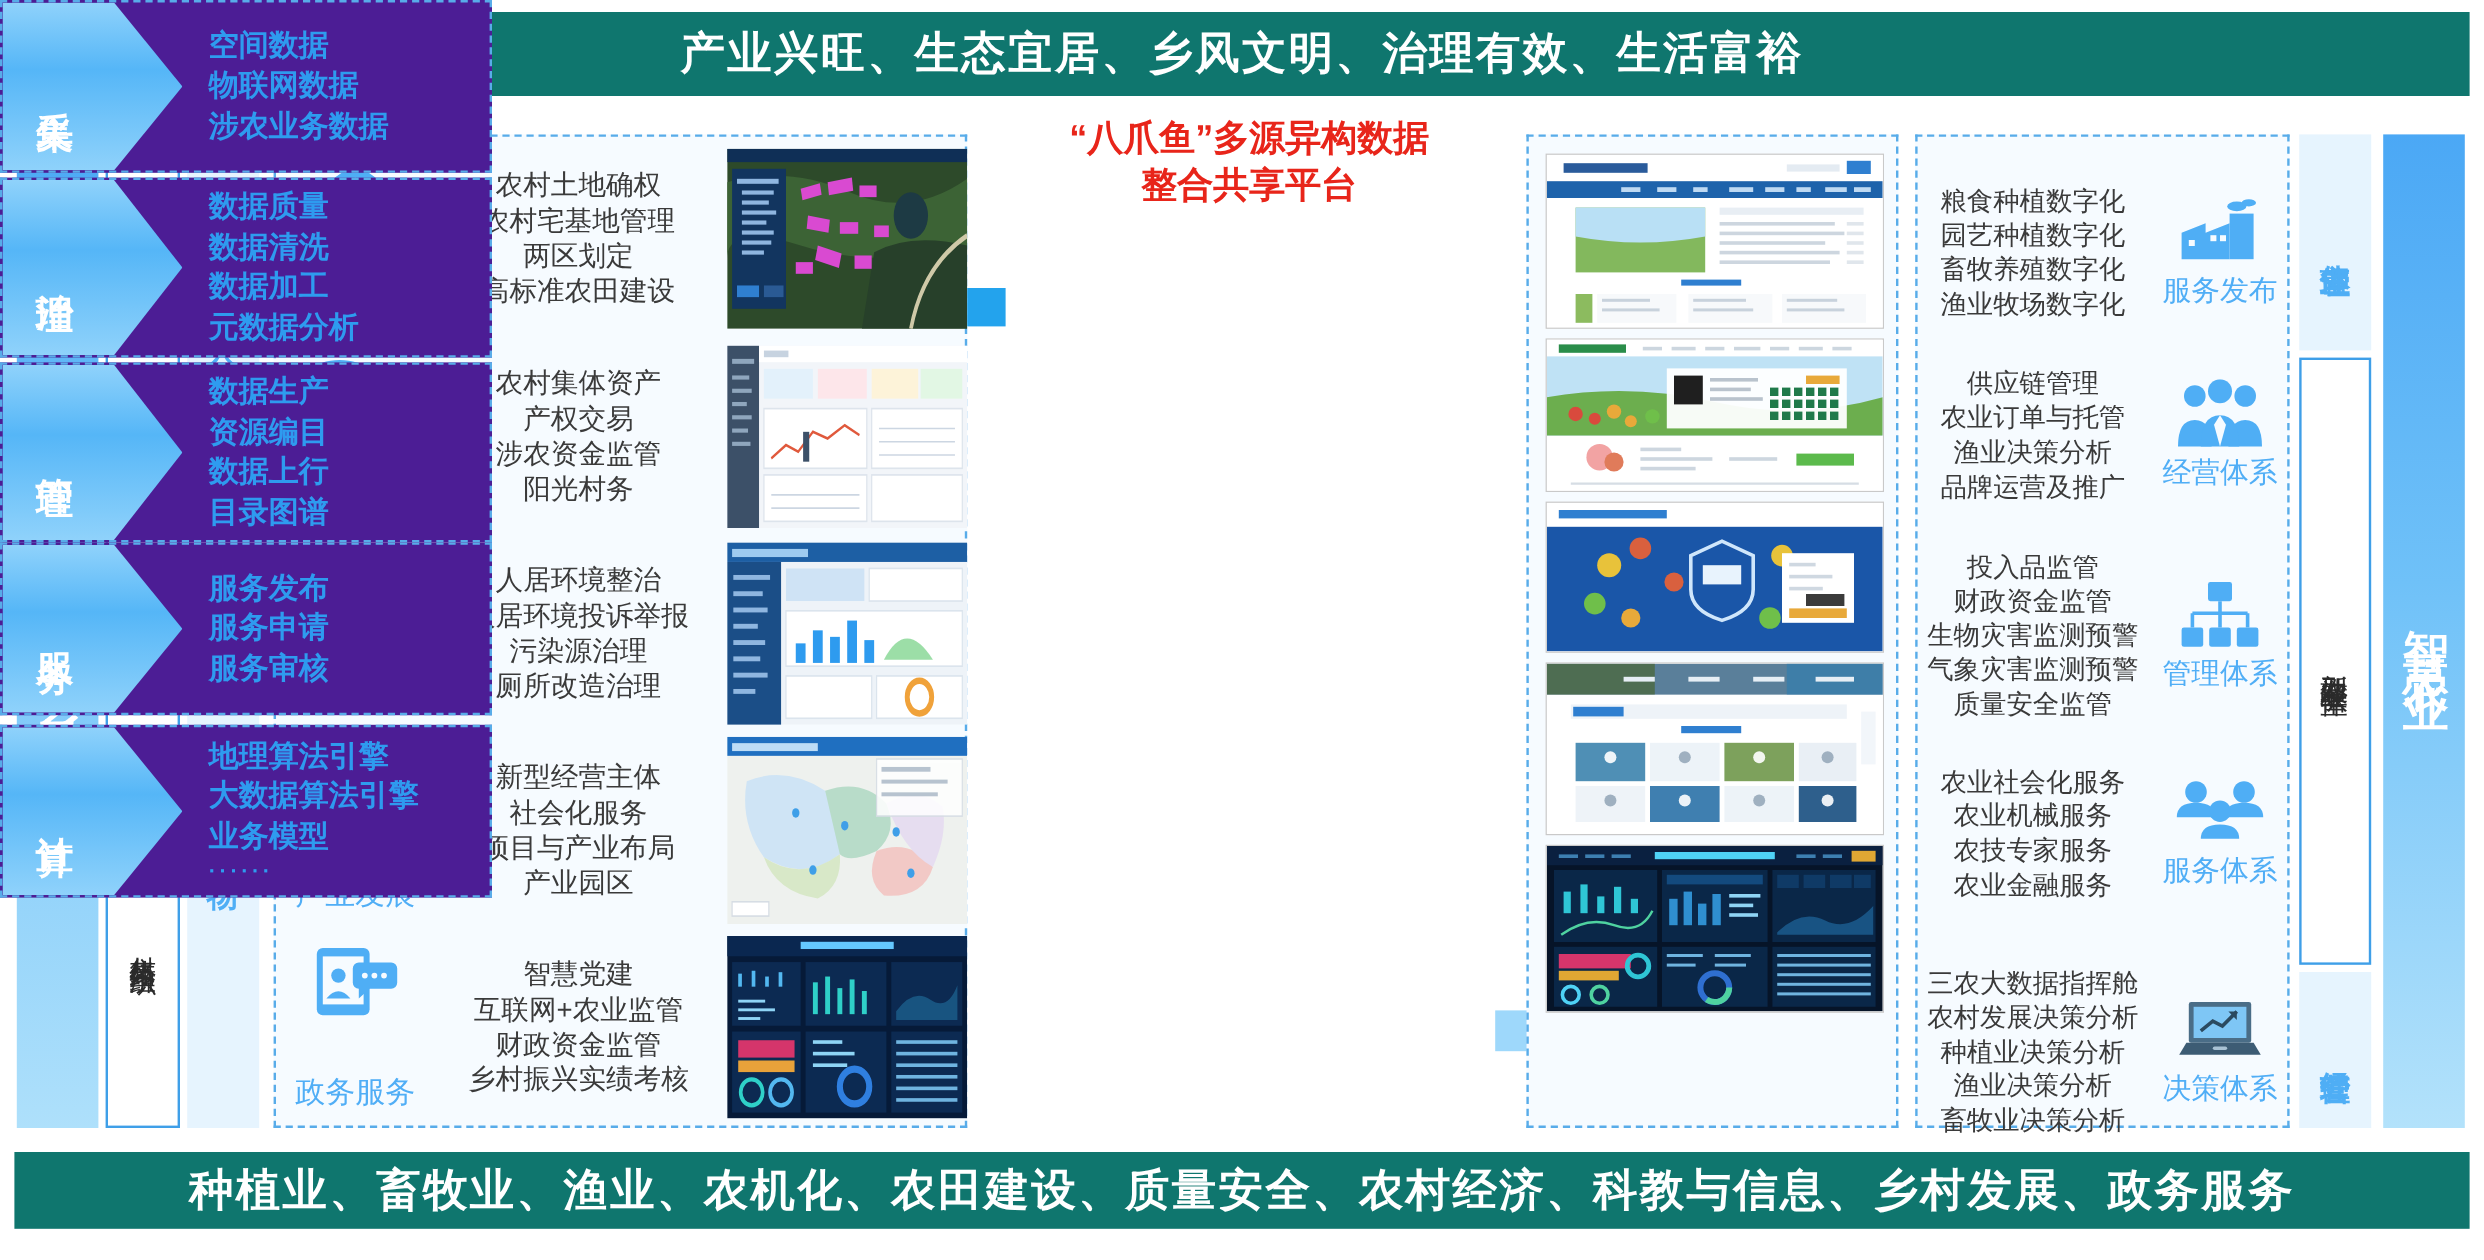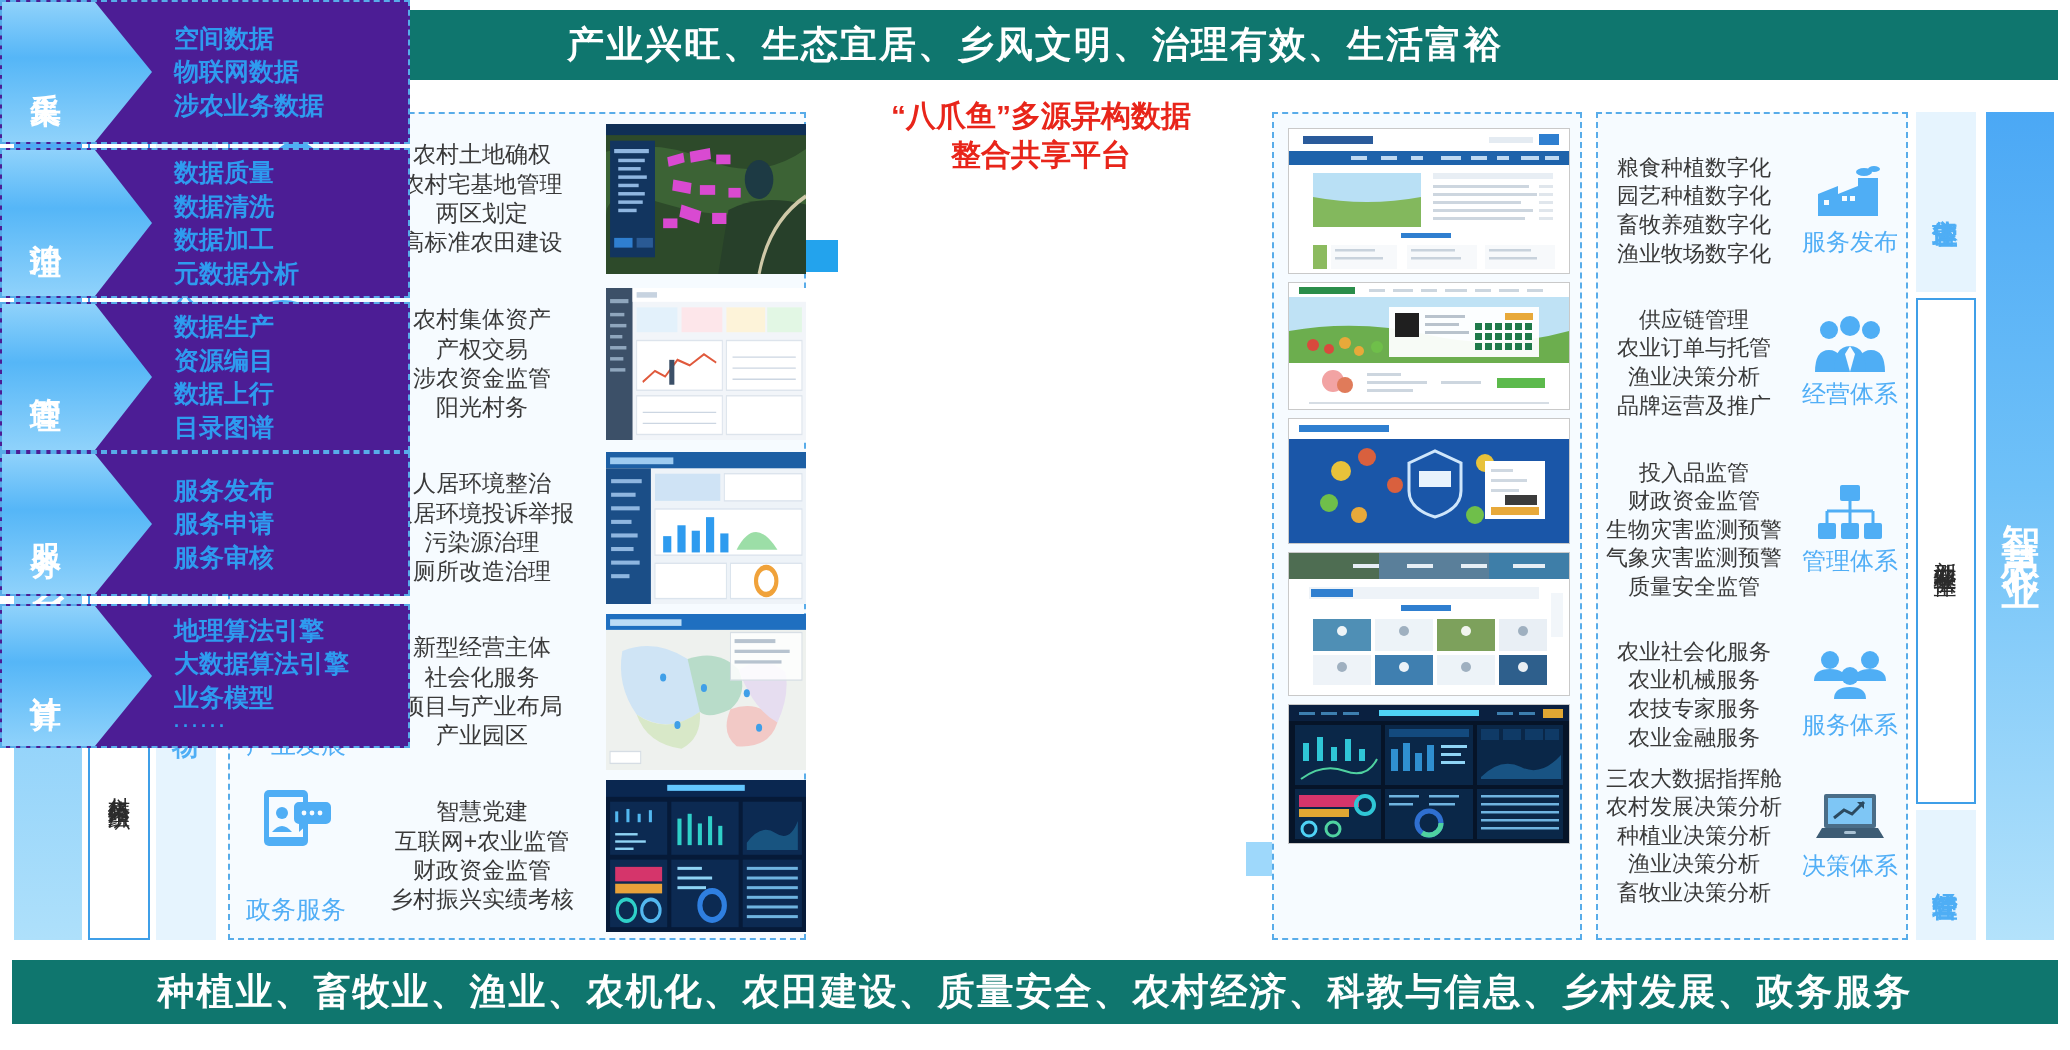--- a/index.html
+++ b/index.html
@@ -927,21 +927,21 @@
           <circle cx="58" cy="11" r="9" fill="#4FAEF5"></circle>
           <path d="M42 32 q0 -12 16 -12 q16 0 16 12 Z" fill="#4FAEF5"></path>
           <circle cx="38" cy="27" r="9" fill="#4FAEF5"></circle>
           <path d="M22 50 q0 -12 16 -12 q16 0 16 12 Z" fill="#4FAEF5"></path>
         </svg>
       </span>
       <span class="icon-label">服务体系</span>
     </div>
   </div>
 
-  <div class="rrow" style="left:1596px; top:758px; height:156px;">
+  <div class="rrow" style="left:1596px; top:799px; height:156px;">
     <div class="txtblock">
       <div>三农大数据指挥舱</div>
       <div>农村发展决策分析</div>
       <div>种植业决策分析</div>
       <div>渔业决策分析</div>
       <div>畜牧业决策分析</div>
     </div>
     <div class="icon-wrap">
       <span>
         <svg class="ic" width="76" height="56" viewBox="0 0 76 56">

